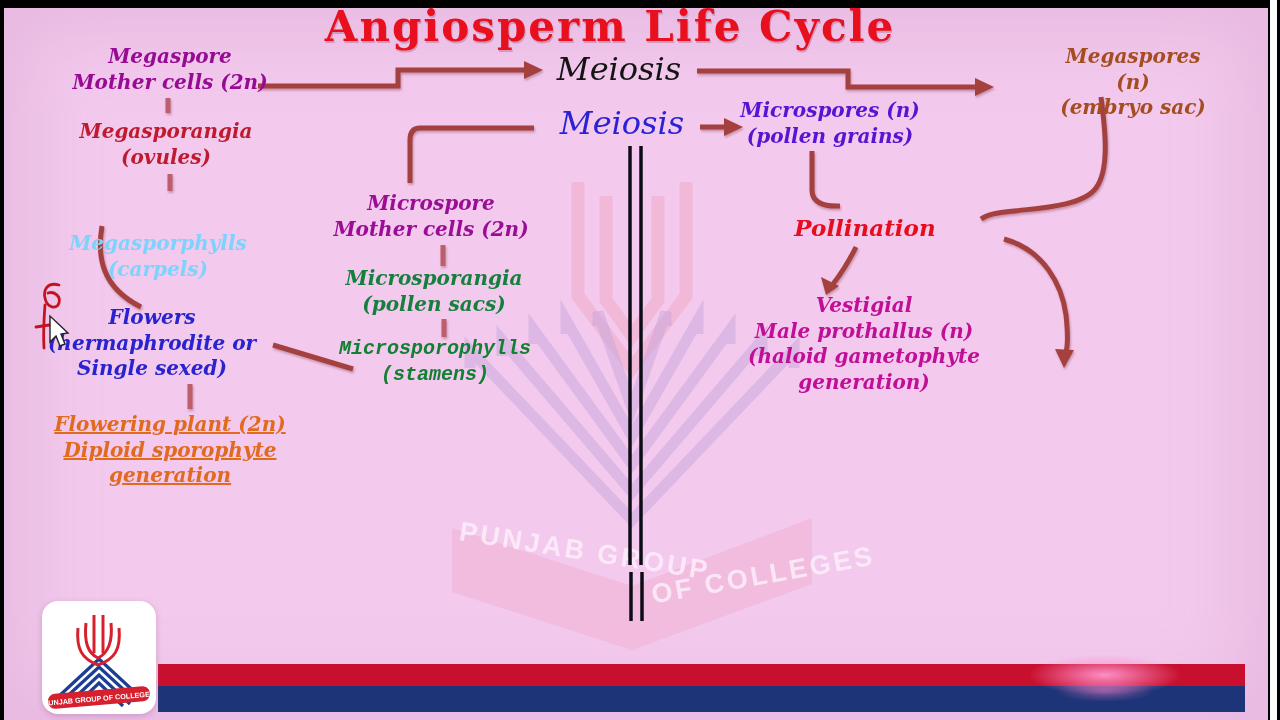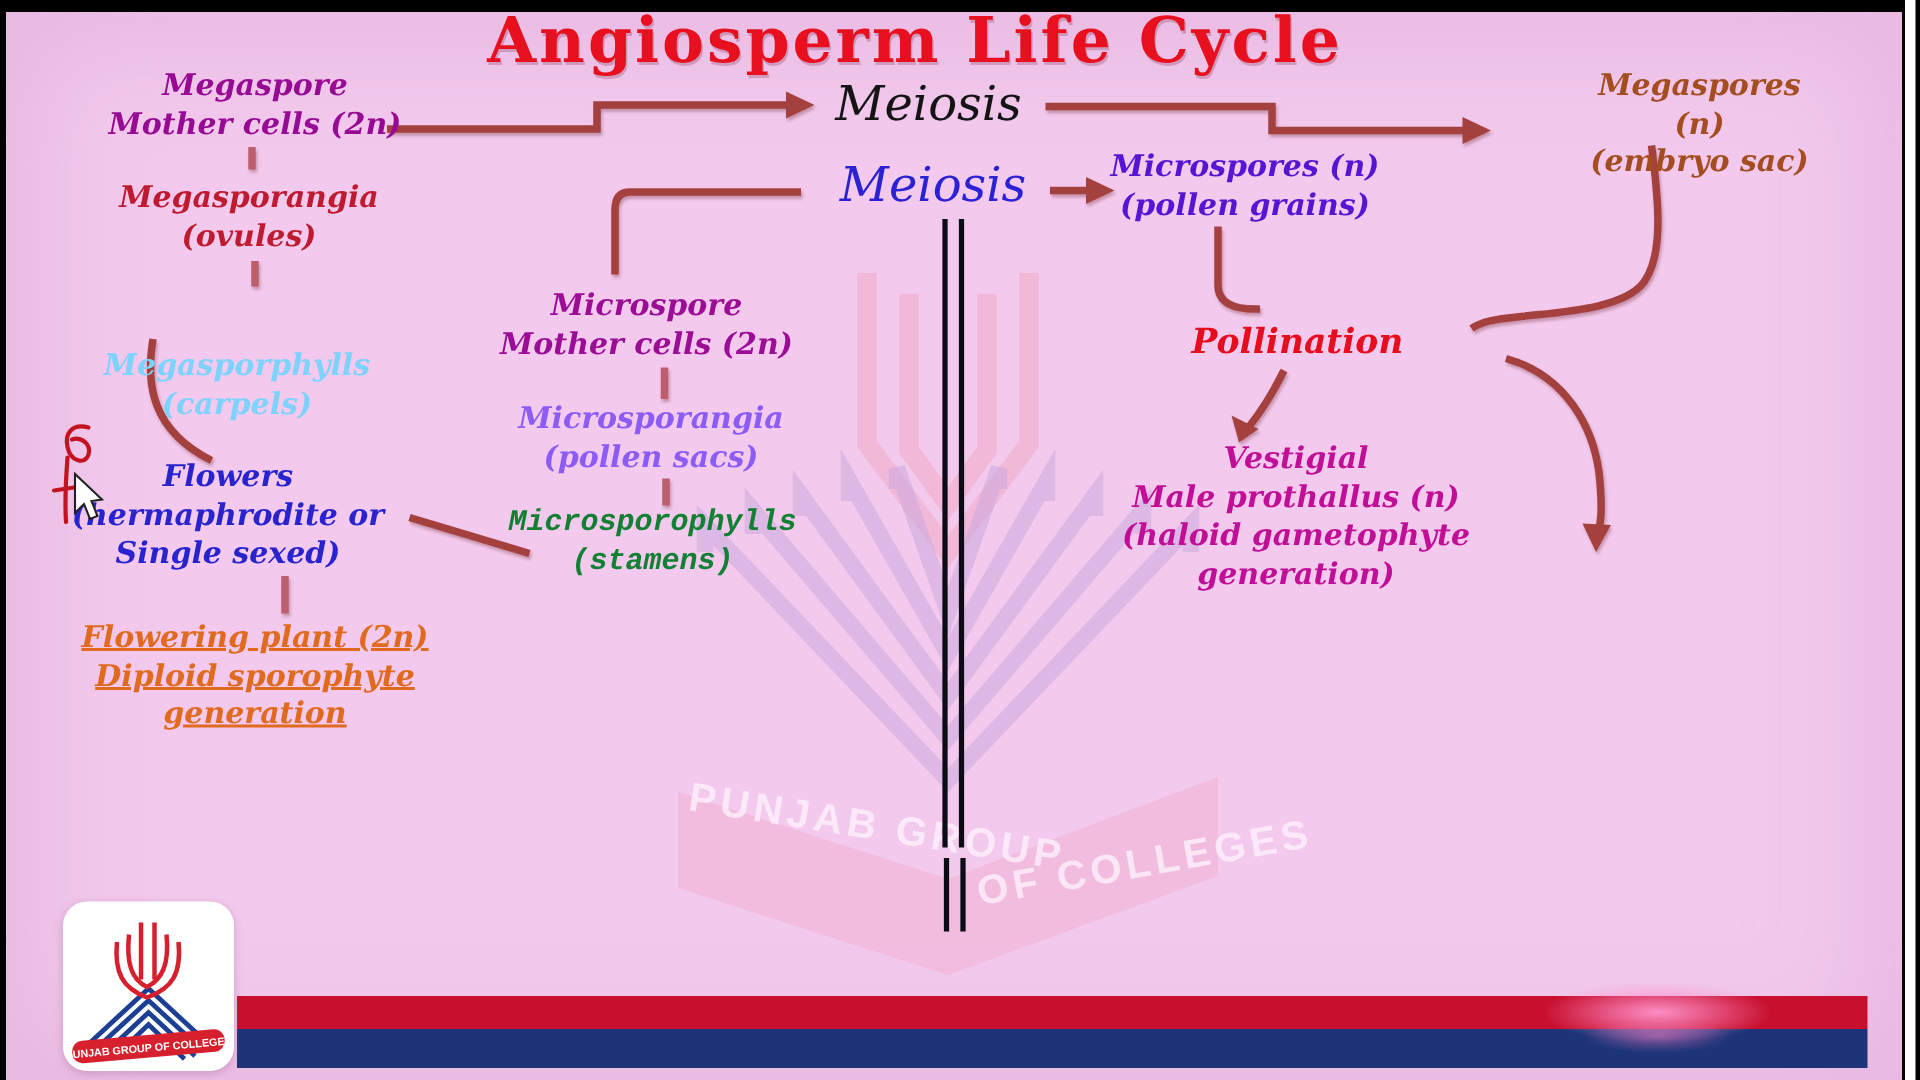--- a/index.html
+++ b/index.html
@@ -104,21 +104,21 @@
 (carpels)</div>
   <div class="node" style="left: 152px; top: 305px; color: rgb(40, 35, 206);">Flowers
 (hermaphrodite or
 Single sexed)</div>
   <div class="node" style="left: 170px; top: 412px; color: rgb(224, 106, 30); text-decoration: underline;">Flowering plant (2n)
 Diploid sporophyte
 generation</div>
 
   <div class="node" style="left: 431px; top: 191px; color: rgb(156, 13, 150);">Microspore
 Mother cells (2n)</div>
-  <div class="node" style="left: 434px; top: 266px; color: #8b5cf6;">Microsporangia
+  <div class="node" style="left: 434px; top: 266px; color: #15803d;">Microsporangia
 (pollen sacs)</div>
   <div class="node" style="left: 435px; top: 336px; color: rgb(18, 128, 51); font-family: Liberation Mono, monospace;">Microsporophylls
 (stamens)</div>
 
   <div class="node" style="left: 830px; top: 98px; color: rgb(88, 20, 210);">Microspores (n)
 (pollen grains)</div>
   <div class="node" style="left: 1093px; top: 44px; color: rgb(163, 77, 32); margin-left: 40px;">Megaspores (n)
 (embryo sac)</div>
   <div class="pollination" style="left: 865px; top: 214px; color: rgb(230, 14, 30); font-style: italic;">Pollination</div>
   <div class="node" style="left: 848px; top: 293px; color: rgb(192, 15, 150); margin-left: 16px;">Vestigial

